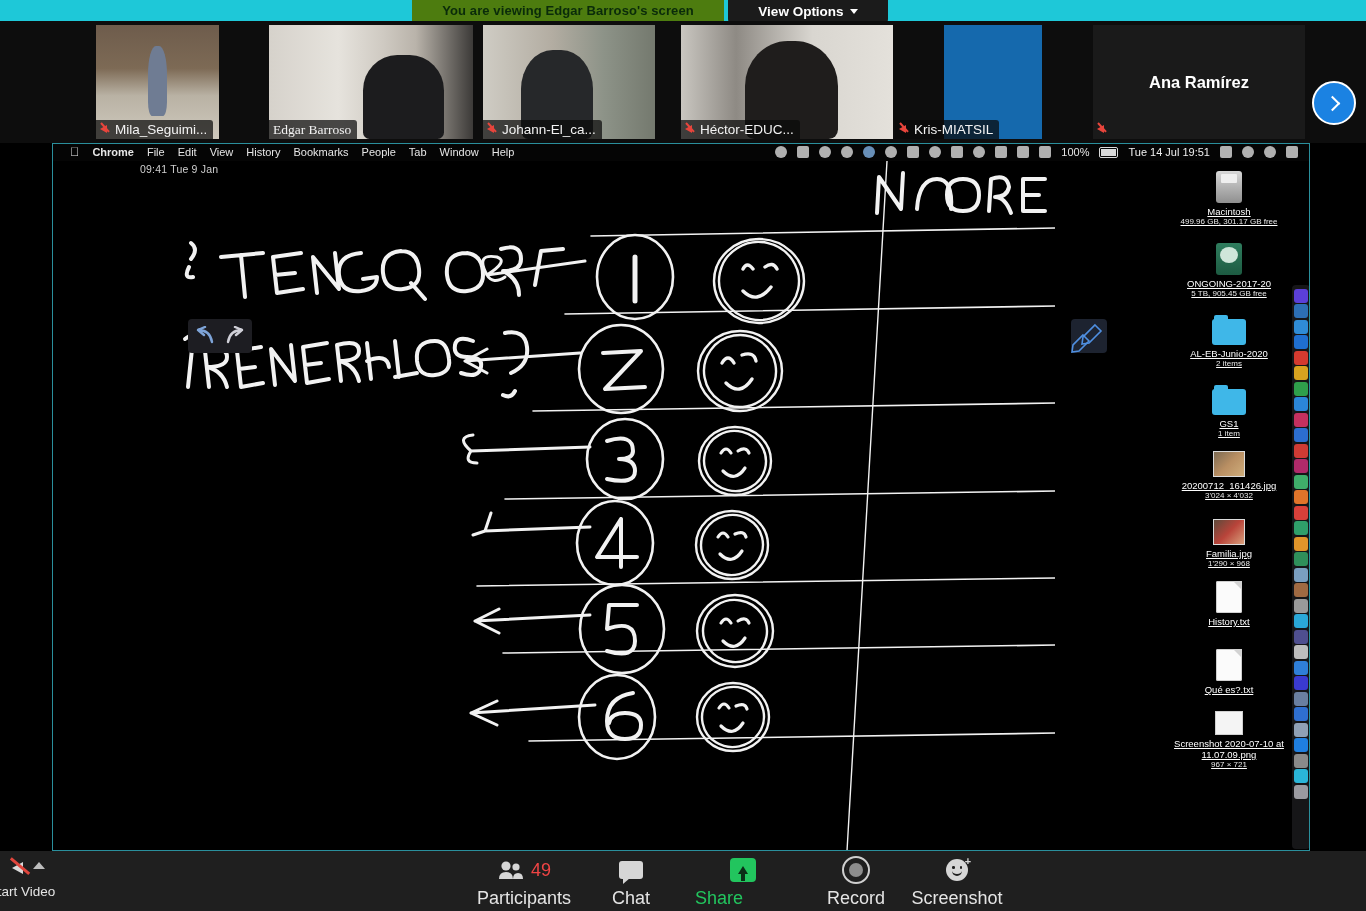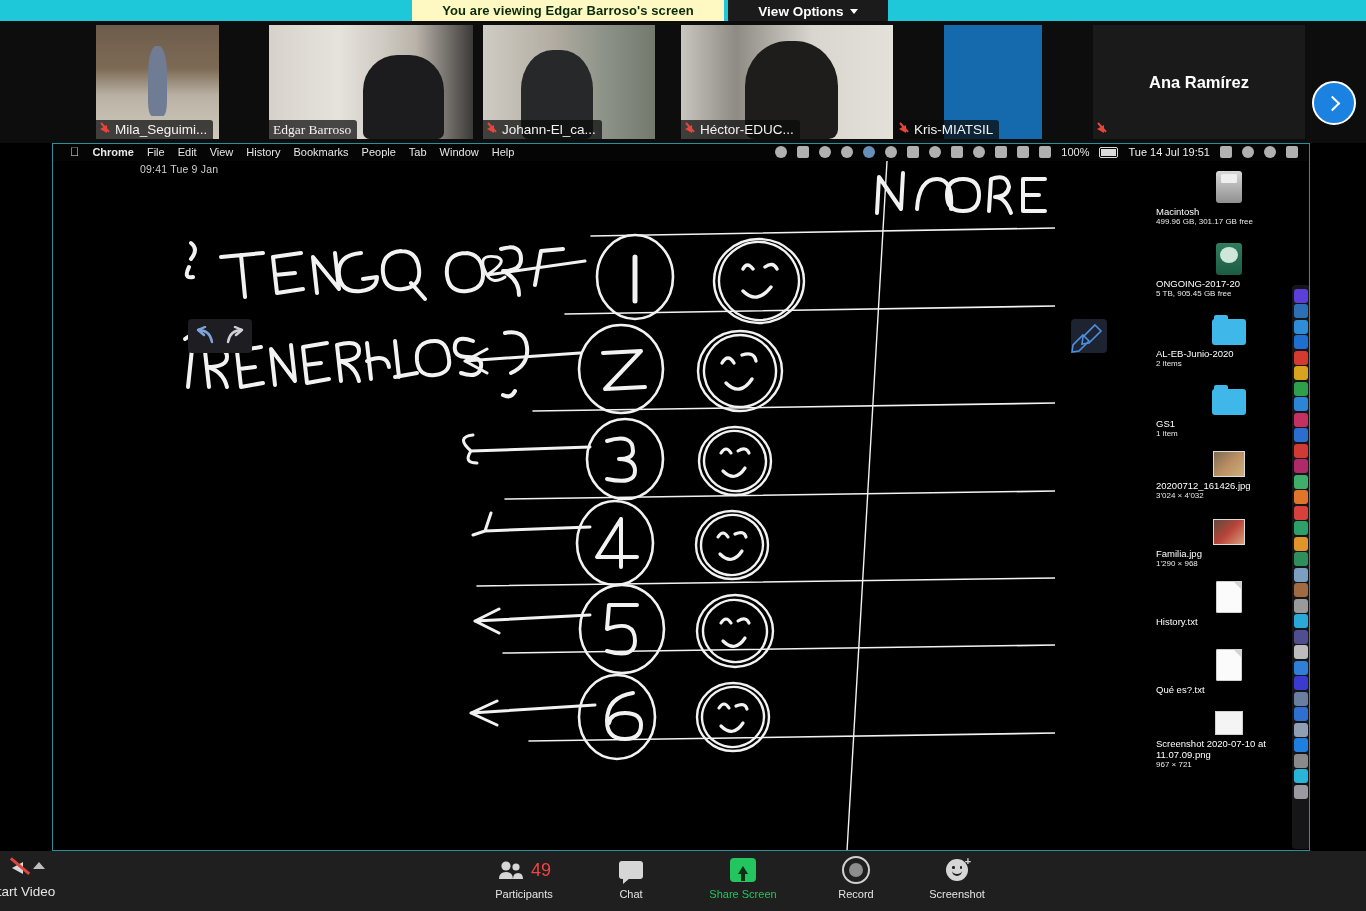--- a/index.html
+++ b/index.html
@@ -1,20 +1,20 @@
 <!DOCTYPE html>
 <html><head>
 <meta charset="utf-8">
 <style>
   html,body{margin:0;padding:0;background:#000;}
   body{width:1366px;height:911px;overflow:hidden;font-family:"Liberation Sans",sans-serif;position:relative;}
 
   
   #top-banner{position:absolute;left:0;top:0;width:1366px;height:21px;background:#1ec8d8;}
-  #viewing-pill{position:absolute;left:412px;top:0;width:312px;height:21px;background:#fef9c3;
+  #viewing-pill{position:absolute;left:412px;top:0;width:312px;height:21px;background:#4d7c0f;
     color:#0a2b0a;font-size:13px;font-weight:bold;display:flex;align-items:center;justify-content:center;letter-spacing:.1px;}
   #view-options-pill{position:absolute;left:728px;top:0;width:160px;height:23px;background:#1b1b1b;border-radius:0 0 4px 4px;
     color:#fff;font-size:13.5px;font-weight:bold;display:flex;align-items:center;justify-content:center;gap:6px;}
   .caret-d{width:0;height:0;border-left:4px solid transparent;border-right:4px solid transparent;border-top:5px solid #fff;display:inline-block;}
 
   
   #filmstrip{position:absolute;left:0;top:21px;width:1366px;height:122px;background:#0d0d0d;}
   .tile{position:absolute;top:4px;height:114px;background:#111;overflow:hidden;}
   .tile .vid{position:absolute;inset:0;}
   .tile .namebar{position:absolute;left:0;bottom:0;height:19px;display:flex;align-items:center;gap:4px;
@@ -62,21 +62,21 @@
   .batt:after{content:"";position:absolute;left:1px;top:1px;bottom:1px;right:1px;background:#dadada;}
 
   
   #canvas-wrap{position:absolute;left:83px;top:18px;width:920px;height:690px;background:#000;}
   #ipad-status{position:absolute;left:88px;top:20px;color:#cfcfcf;font-size:10.5px;letter-spacing:.2px;}
   #undo-redo{position:absolute;left:136px;top:176px;width:64px;height:34px;background:#1d1d22;border-radius:4px;display:flex;align-items:center;justify-content:space-around;}
   #pen-chip{position:absolute;left:1019px;top:176px;width:36px;height:34px;background:#1d2330;border-radius:4px;}
 
   
   #desktop-icons{position:absolute;right:8px;top:18px;width:146px;height:690px;}
-  .dicon{position:absolute;width:146px;color:#fff;}
+  .dicon{position:absolute;width:146px;text-align:center;color:#fff;text-decoration:underline;}
   .dicon .glyph{margin:0 auto 3px;}
   .dicon .lbl{font-size:9.5px;line-height:11px;text-shadow:0 1px 2px #000;}
   .dicon .sub{font-size:8px;line-height:10px;color:#e8e8e8;text-shadow:0 1px 2px #000;}
   .hdd{width:26px;height:32px;border-radius:3px;background:linear-gradient(180deg,#d8d8d8,#8f8f8f);position:relative;}
   .hdd:before{content:"";position:absolute;left:5px;top:3px;right:5px;height:9px;background:#efefef;border-radius:1px;}
   .hdd.tm{background:linear-gradient(180deg,#2f7d5e,#1d5b42);}
   .hdd.tm:before{content:"";left:4px;top:4px;right:4px;height:16px;background:#cfe6da;border-radius:50%;}
   .folder{width:34px;height:26px;background:#3fb7e8;border-radius:3px;position:relative;}
   .folder:before{content:"";position:absolute;left:2px;top:-4px;width:14px;height:5px;background:#3fb7e8;border-radius:2px 2px 0 0;}
   .thumb{width:30px;height:24px;border:1.5px solid #dcdcdc;background:linear-gradient(135deg,#7d6b53,#b98f63,#cfae7c);}
@@ -85,21 +85,21 @@
   .txtfile:after{content:"";position:absolute;right:0;top:0;border-top:9px solid #d3d3d3;border-left:9px solid transparent;}
   .shotthumb{width:26px;height:22px;background:#f4f4f4;border:1px solid #d0d0d0;}
 
   
   #dock{position:absolute;right:0;top:142px;width:18px;height:560px;background:rgba(40,40,44,.55);border-radius:4px;padding:2px 0;}
   .dockicon{width:14px;height:14px;margin:1.5px auto;border-radius:3px;}
 
   
   #bottombar{position:absolute;left:0;bottom:0;width:1366px;height:60px;background:#1f1f1f;}
   .tb-item{position:absolute;top:6px;display:flex;flex-direction:column;align-items:center;width:96px;color:#e4e4e4;}
-  .tb-item .lbl{font-size:11px;margin-top:5px;}
+  .tb-item .lbl{font-size:18px;margin-top:5px;}
   .tb-item .ico{height:26px;display:flex;align-items:center;justify-content:center;}
   .green{color:#22c55e;}
   #leftctl{position:absolute;left:-26px;top:6px;width:96px;display:flex;flex-direction:column;align-items:center;color:#e4e4e4;}
   #leftctl .lbl{font-size:13.5px;margin-top:5px;}
   #caret-up{position:absolute;left:33px;top:862px;width:0;height:0;border-left:6px solid transparent;border-right:6px solid transparent;border-bottom:7px solid #bdbdbd;}
   .bubble{width:24px;height:18px;background:#d6d6d6;border-radius:3px;position:relative;}
   .bubble:after{content:"";position:absolute;left:4px;bottom:-5px;border-top:6px solid #d6d6d6;border-right:7px solid transparent;}
   .sharebox{width:26px;height:24px;background:#22c55e;border-radius:4px;display:flex;align-items:center;justify-content:center;}
   .up-arrow{width:0;height:0;border-left:5px solid transparent;border-right:5px solid transparent;border-bottom:8px solid #0b2f17;position:relative;}
   .up-arrow:after{content:"";position:absolute;left:-2px;top:8px;width:4px;height:7px;background:#0b2f17;}

